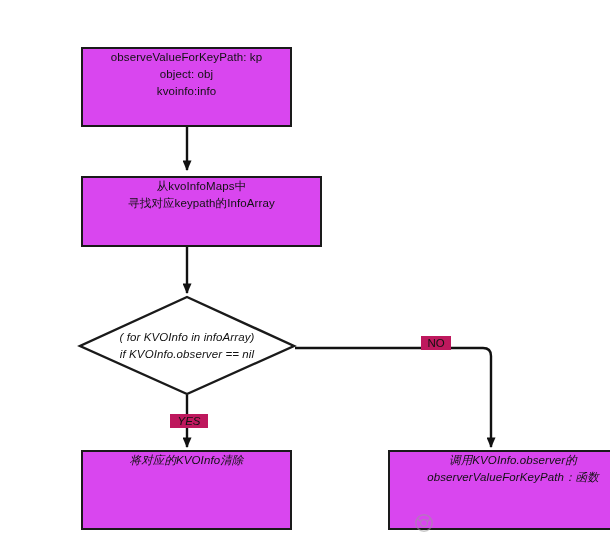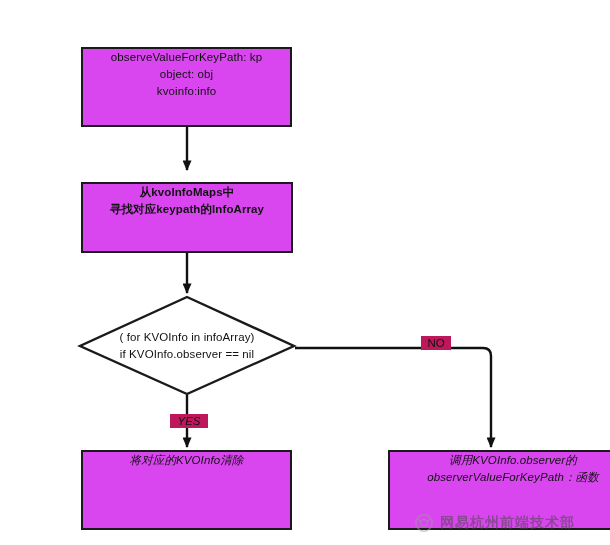--- a/index.html
+++ b/index.html
@@ -41,24 +41,23 @@
     letter-spacing: 0.1px;
   }
   #node-start {
     left: 81px;
     top: 47px;
     width: 211px;
     height: 80px;
   }
   #node-lookup {
     left: 81px;
-    top: 182px;
-    width: 212px;
+    top: 176px;
+    width: 241px;
     height: 71px;
-    font-weight: bold;
   }
   #node-clear {
     left: 81px;
     top: 450px;
     width: 211px;
     height: 80px;
     font-style: italic;
   }
   #node-callback {
     left: 388px;
@@ -78,20 +77,21 @@
   #node-decision .decision-text {
     position: absolute;
     left: 0;
     top: 0;
     width: 216px;
     height: 99px;
     display: flex;
     align-items: center;
     justify-content: center;
     text-align: center;
+    font-style: italic;
   }
   .edge-label {
     position: absolute;
     background: #be185d;
     font-size: 11.5px;
     line-height: 14px;
     color: #111111;
     padding: 0 2px;
     z-index: 4;
     text-align: center;
@@ -184,14 +184,13 @@
 observerValueForKeyPath：函数</div>
 </div>
 
 <div id="watermark">
   <svg class="wm-logo" viewBox="0 0 20 20">
     <circle cx="10" cy="10" r="8.2" fill="none" stroke="#9a9a9a" stroke-width="1.4"></circle>
     <circle cx="10" cy="10" r="3.4" fill="none" stroke="#9a9a9a" stroke-width="1.2"></circle>
     <path d="M3.5,5.5 L7,9" stroke="#9a9a9a" stroke-width="1.2" fill="none"></path>
     <path d="M16.5,5.5 L13,9" stroke="#9a9a9a" stroke-width="1.2" fill="none"></path>
   </svg>
-  <span class="wm-text">网易杭州前端技术部</span>
 </div>
 
 </body></html>

